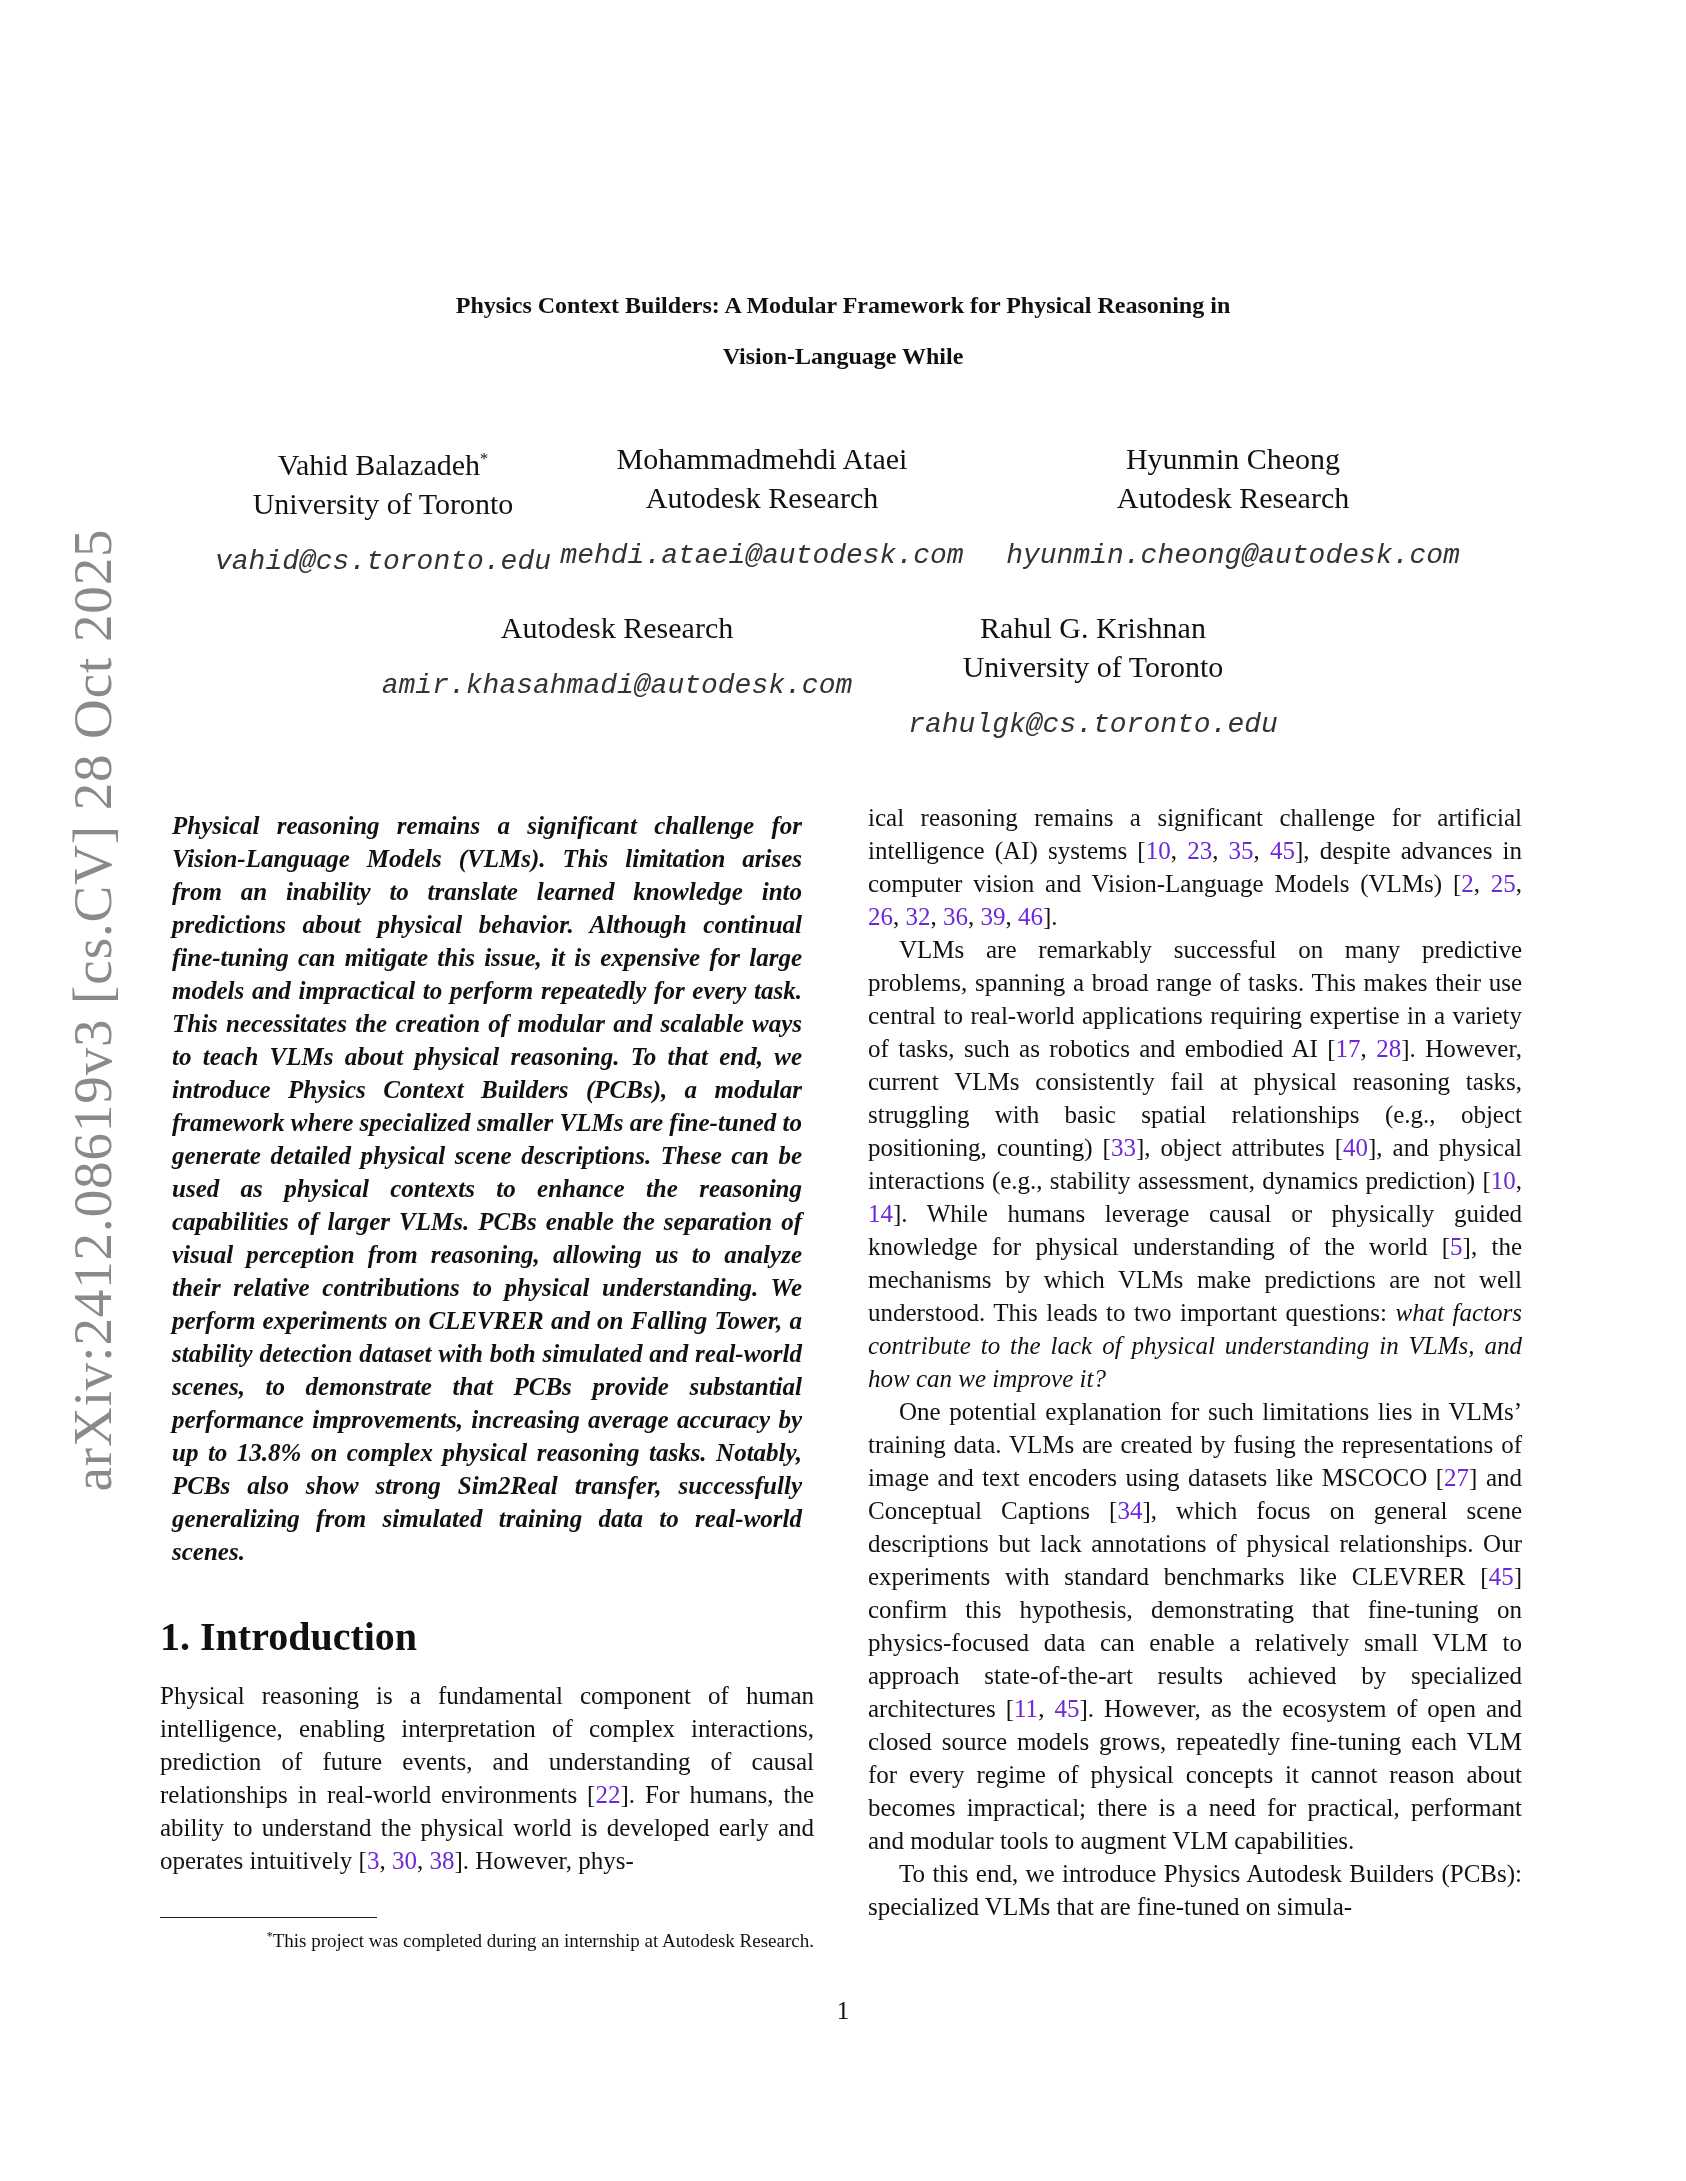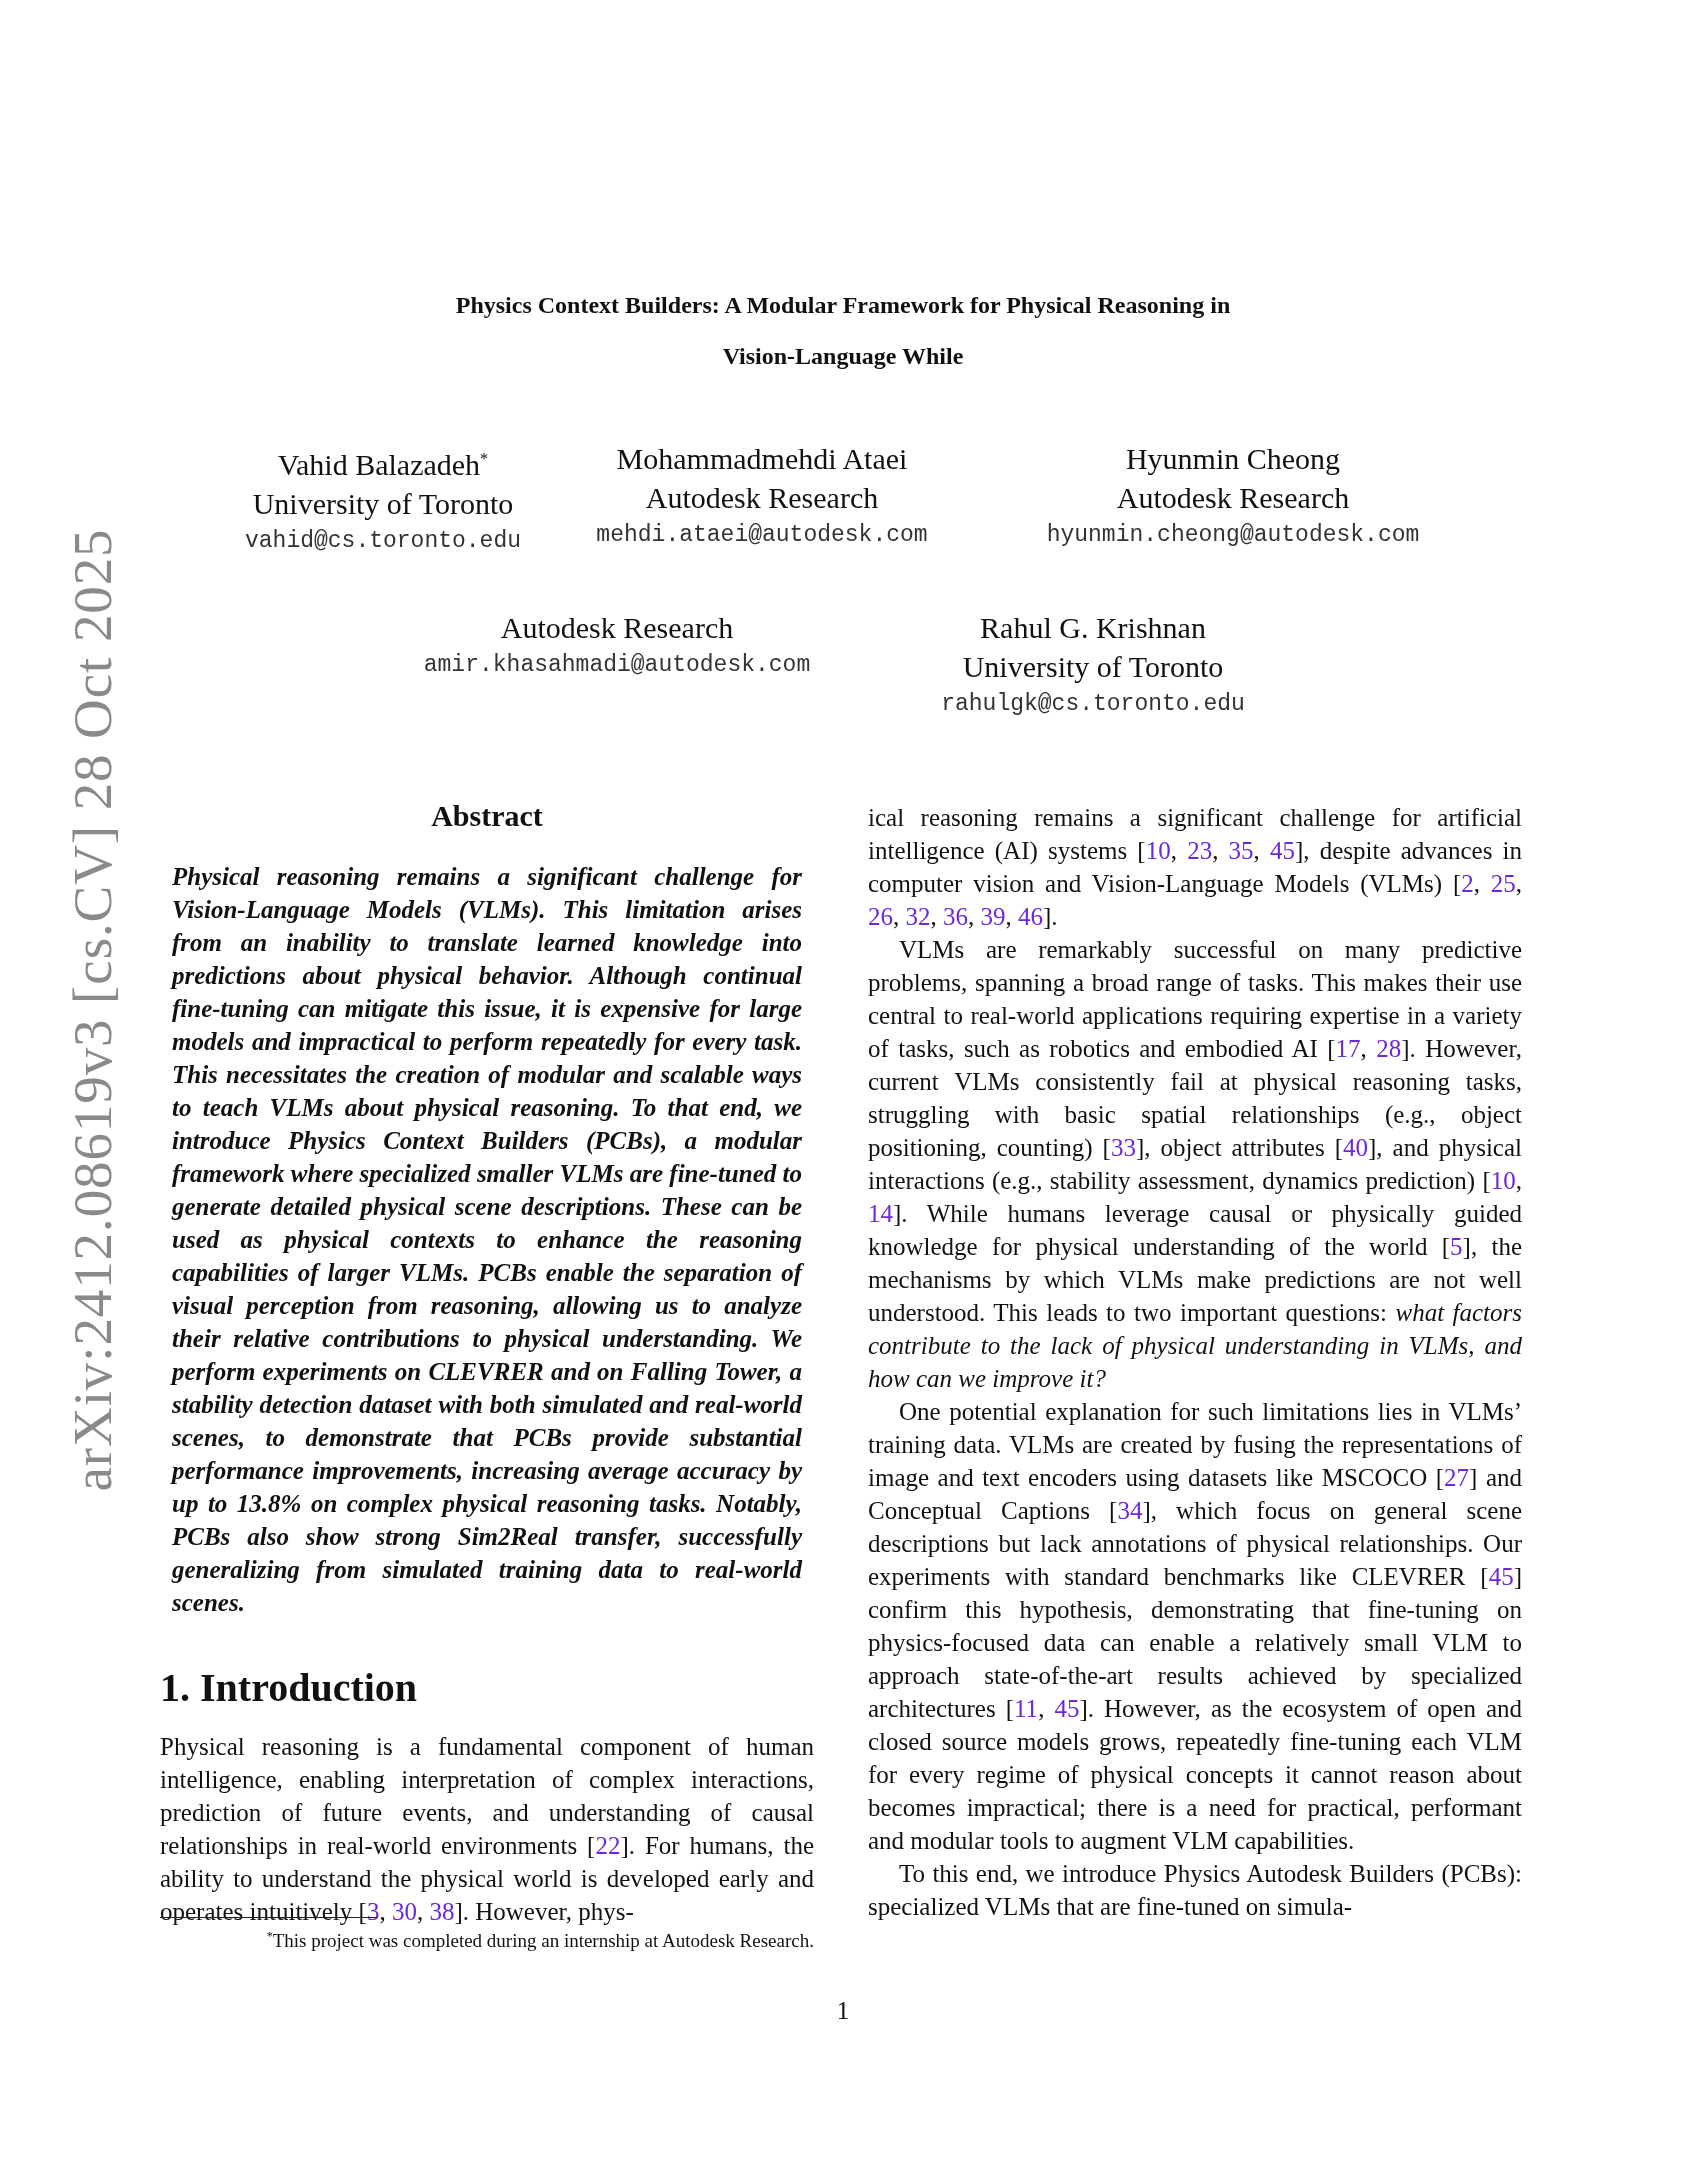--- a/index.html
+++ b/index.html
@@ -16,21 +16,21 @@
   .title {
     position: absolute; left: 0; right: 0; top: 280px;
     text-align: center; font-weight: bold; font-size: 24px; line-height: 51px;
   }
   .author {
     position: absolute; text-align: center; font-size: 30px; line-height: 39px;
     transform: translateX(-50%); white-space: nowrap;
   }
   .author .email {
     font-family: "Liberation Mono", "DejaVu Sans Mono", monospace;
-    font-size: 23px; color: #333; margin-top: 3px; line-height: 31px;
+    font-size: 28px; color: #333; margin-top: 23px; line-height: 31px; font-style: italic;
   }
   .author sup { font-size: 16.5px; vertical-align: 11px; }
   .col { position: absolute; width: 654px; font-size: 25px; line-height: 33px; }
   .col.left { left: 160px; }
   .col.right { left: 868px; }
   .abstract-title { text-align: center; font-weight: bold; font-size: 30px; margin: 0 0 26px 0; line-height: 37px; }
   .abstract { font-style: italic; text-align: justify; margin: 12px; font-weight: bold; }
   .section-title { font-weight: bold; font-size: 40px; margin: 0 0 24px 0; line-height: 37px; }
   .para { text-align: justify; margin: 0; }
   .para.indent { text-indent: 31px; }
@@ -70,21 +70,20 @@
   <div>Autodesk Research</div>
   <div class="email">amir.khasahmadi@autodesk.com</div>
 </div>
 <div class="author" style="left:1093px; top:608px;">
   <div>Rahul G. Krishnan</div>
   <div>University of Toronto</div>
   <div class="email">rahulgk@cs.toronto.edu</div>
 </div>
 
 <div class="col left" style="top:797px;">
-  <h2 class="abstract-title">Abstract</h2>
   <p class="abstract">Physical reasoning remains a significant challenge for Vision-Language Models (VLMs). This limitation arises from an inability to translate learned knowledge into predictions about physical behavior.  Although continual fine-tuning can mitigate this issue, it is expensive for large models and impractical to perform repeatedly for every task. This necessitates the creation of modular and scalable ways to teach VLMs about physical reasoning. To that end, we introduce Physics Context Builders (PCBs), a modular framework where specialized smaller VLMs are fine-tuned to generate detailed physical scene descriptions. These can be used as physical contexts to enhance the reasoning capabilities of larger VLMs. PCBs enable the separation of visual perception from reasoning, allowing us to analyze their relative contributions to physical understanding.  We perform experiments on CLEVRER and on Falling Tower, a stability detection dataset with both simulated and real-world scenes, to demonstrate that PCBs provide substantial performance improvements, increasing average accuracy by up to 13.8% on complex physical reasoning tasks. Notably, PCBs also show strong Sim2Real transfer, successfully generalizing from simulated training data to real-world scenes.</p>
   <h2 class="section-title" style="margin-top:50px;">1. Introduction</h2>
   <p class="para"><span>Physical reasoning is a fundamental component of human intelligence, enabling interpretation of complex interactions, prediction of future events, and understanding of causal relationships in real-world environments [</span><span class="cite">22</span><span>].  For humans, the ability to understand the physical world is developed early and operates intuitively [</span><span class="cite">3</span><span>, </span><span class="cite">30</span><span>, </span><span class="cite">38</span><span>].  However, phys-</span></p>
 </div>
 
 <div class="fn-rule"></div>
 <div class="footnote"><sup>*</sup><span>This project was completed during an internship at Autodesk Research.</span></div>
 
 <div class="col right" style="top:801px;">
   <p class="para"><span>ical reasoning remains a significant challenge for artificial intelligence (AI) systems [</span><span class="cite">10</span><span>, </span><span class="cite">23</span><span>, </span><span class="cite">35</span><span>, </span><span class="cite">45</span><span>], despite advances in computer vision and Vision-Language Models (VLMs) [</span><span class="cite">2</span><span>, </span><span class="cite">25</span><span>, </span><span class="cite">26</span><span>, </span><span class="cite">32</span><span>, </span><span class="cite">36</span><span>, </span><span class="cite">39</span><span>, </span><span class="cite">46</span><span>].</span></p>

